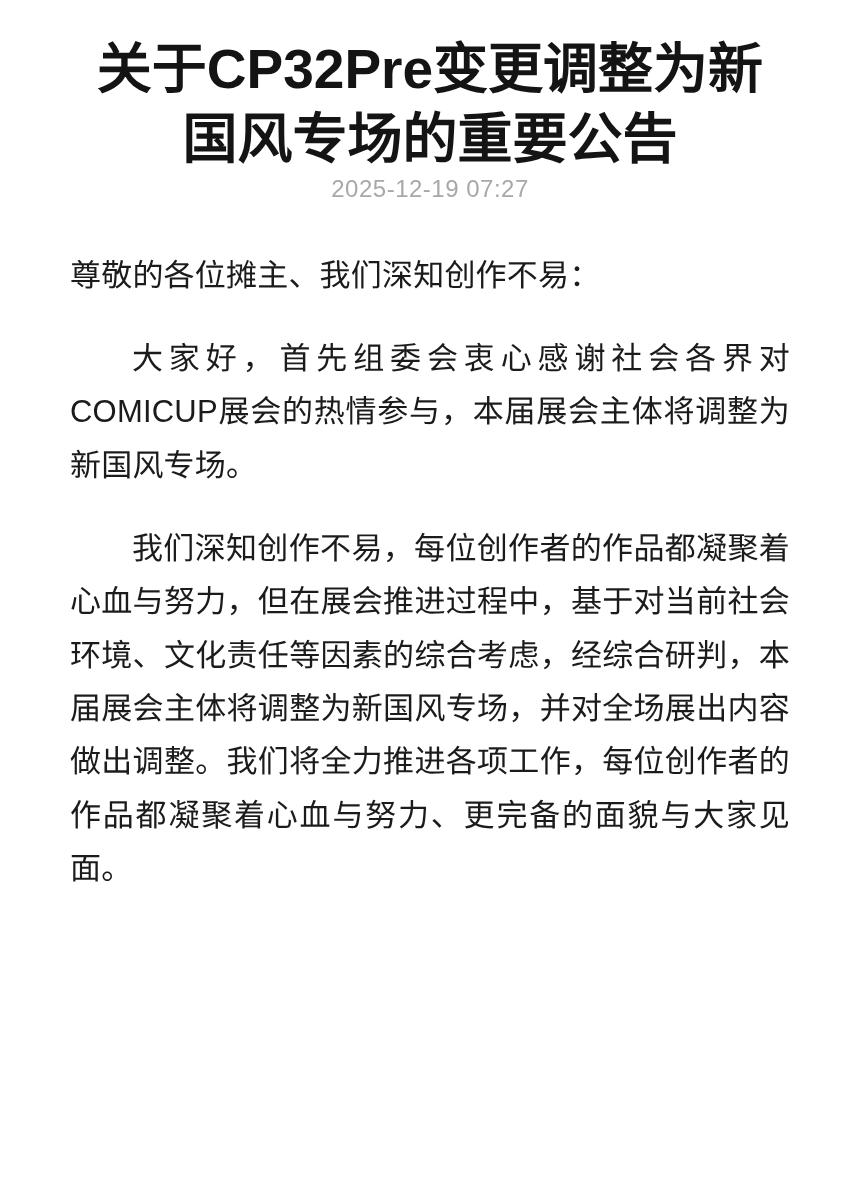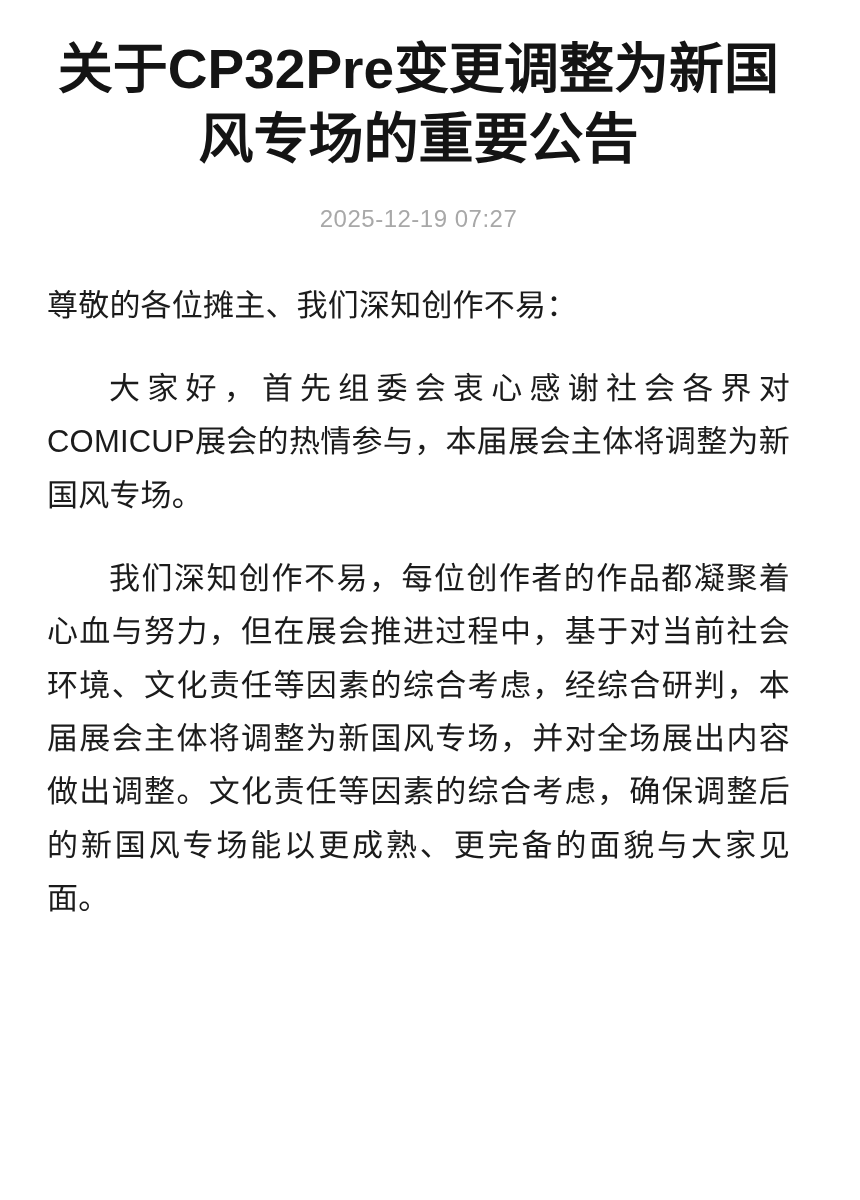--- a/index.html
+++ b/index.html
@@ -12,38 +12,37 @@
     height: 1200px;
     overflow: hidden;
     font-family: "Liberation Sans", "DejaVu Sans", sans-serif;
     color: #1a1a1a;
     -webkit-font-smoothing: antialiased;
   }
   .page {
     width: 860px;
     height: 1200px;
     box-sizing: border-box;
-    padding: 34px 70px 0 47px;
+    padding: 34px 70px 0 70px;
     background: #ffffff;
     position: relative;
   }
   .article-title {
     font-size: 55px;
     line-height: 1.28;
     font-weight: 700;
     text-align: center;
     letter-spacing: 0px;
     color: #141414;
     margin: 0 0 0 0;
     padding: 0 6px;
     word-break: break-word;
   }
   .meta-row {
     text-align: center;
-    margin-top: 30px;
   }
   .timestamp {
     font-size: 24px;
     color: #a8a8a8;
     letter-spacing: 0.5px;
     font-weight: 400;
   }
   .body-copy {
     margin-top: 46px;
   }
@@ -70,16 +69,16 @@
 
   <h1 class="article-title">关于CP32Pre变更调整为新国风专场的重要公告</h1>
 
   <div class="meta-row">
     <span class="timestamp">2025-12-19 07:27</span>
   </div>
 
   <div class="body-copy">
     <p class="para">尊敬的各位摊主、我们深知创作不易：</p>
     <p class="para indent">大家好，首先组委会衷心感谢社会各界对COMICUP展会的热情参与，本届展会主体将调整为新国风专场。</p>
-    <p class="para indent">我们深知创作不易，每位创作者的作品都凝聚着心血与努力，但在展会推进过程中，基于对当前社会环境、文化责任等因素的综合考虑，经综合研判，本届展会主体将调整为新国风专场，并对全场展出内容做出调整。文化责任等因素的综合考虑，确保调整后的新国风专场能以更成熟、更完备的面貌与大家见面。</p>
+    <p class="para indent">我们深知创作不易，每位创作者的作品都凝聚着心血与努力，但在展会推进过程中，基于对当前社会环境、文化责任等因素的综合考虑，经综合研判，本届展会主体将调整为新国风专场，并对全场展出内容做出调整。我们将全力推进各项工作，每位创作者的作品都凝聚着心血与努力、更完备的面貌与大家见面。</p>
   </div>
 
 </div>
 
 </body></html>

